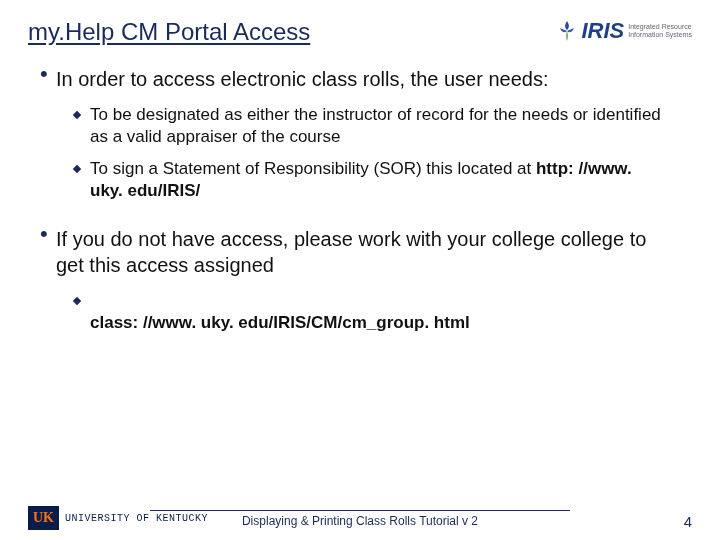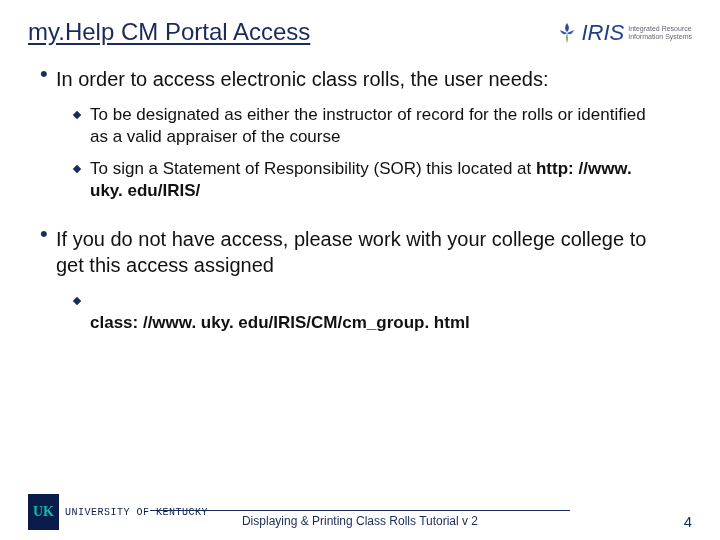--- a/index.html
+++ b/index.html
@@ -6,40 +6,40 @@
   body {
     width: 720px;
     height: 540px;
     background: #fff;
     font-family: Verdana, Geneva, sans-serif;
     position: relative;
     overflow: hidden;
   }
   .header {
     display: flex;
-    align-items: flex-end;
+    align-items: flex-start;
     justify-content: space-between;
     padding: 18px 28px 0 28px;
   }
   .title {
     font-size: 24px;
     color: #1a2a5a;
     text-decoration: underline;
     text-decoration-color: #1a2a5a;
     text-underline-offset: 3px;
     font-family: "Trebuchet MS", Verdana, sans-serif;
   }
   .logo {
     display: flex;
     align-items: center;
     gap: 4px;
   }
   .logo-iris {
     font-size: 22px;
-    font-weight: normal;
+    font-weight: bold;
     font-style: italic;
     color: #1f3f8a;
     display: flex;
     align-items: center;
   }
   .logo-iris svg { margin-right: 2px; }
   .logo-sub {
     font-size: 7px;
     color: #667;
     line-height: 1.1;
@@ -110,24 +110,24 @@
     align-items: flex-end;
     justify-content: space-between;
   }
   .uk-logo {
     display: flex;
     align-items: center;
     gap: 6px;
   }
   .uk-box {
     background: #0a1d4a;
-    color: #14b8a6;
+    color: #f97316;
     font-weight: bold;
     font-size: 14px;
-    padding: 10px 5px;
+    padding: 4px 5px;
     font-family: Georgia, serif;
   }
   .uk-text {
     font-size: 10px;
     color: #0a1d4a;
     font-family: Liberation Mono, monospace;
     letter-spacing: 0.5px;
   }
   .footer-center {
     position: absolute;
@@ -169,21 +169,21 @@
     </div>
   </div>
 </div>
 
 <div class="content">
   <ul class="outer">
     <li>
       <div class="main-text">In order to access electronic class rolls, the user needs:</div>
       <ul class="inner">
         <li>
-          <div class="sub-text">To be designated as either the instructor of record for the rolls or identified as a valid appraiser of the course</div>
+          <div class="sub-text">To be designated as either the instructor of record for the needs or identified as a valid appraiser of the course</div>
         </li>
         <li>
           <div class="sub-text">
             <span>To sign a Statement of Responsibility (SOR) this located at </span><span class="link">http: //www. uky. edu/IRIS/</span>
           </div>
         </li>
       </ul>
     </li>
     <li>
       <div class="main-text">If you do not have access, please work with your college college to get this access assigned</div>

